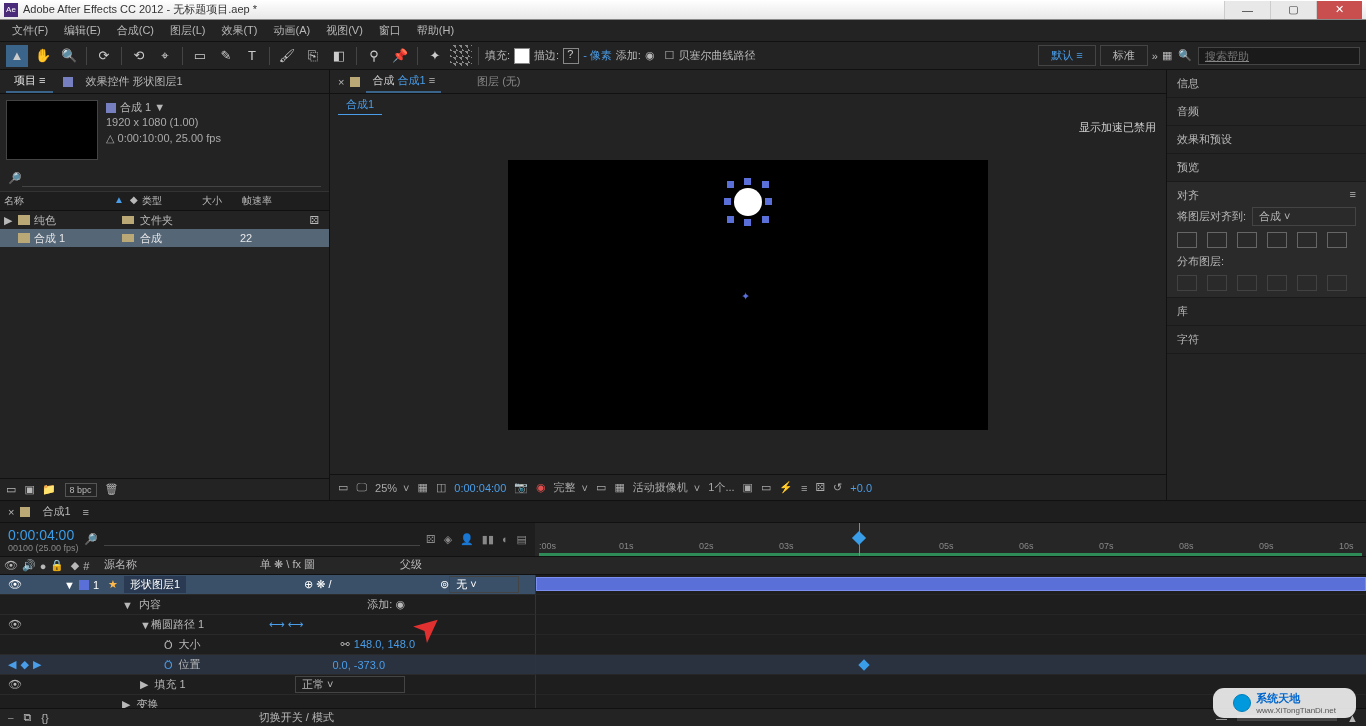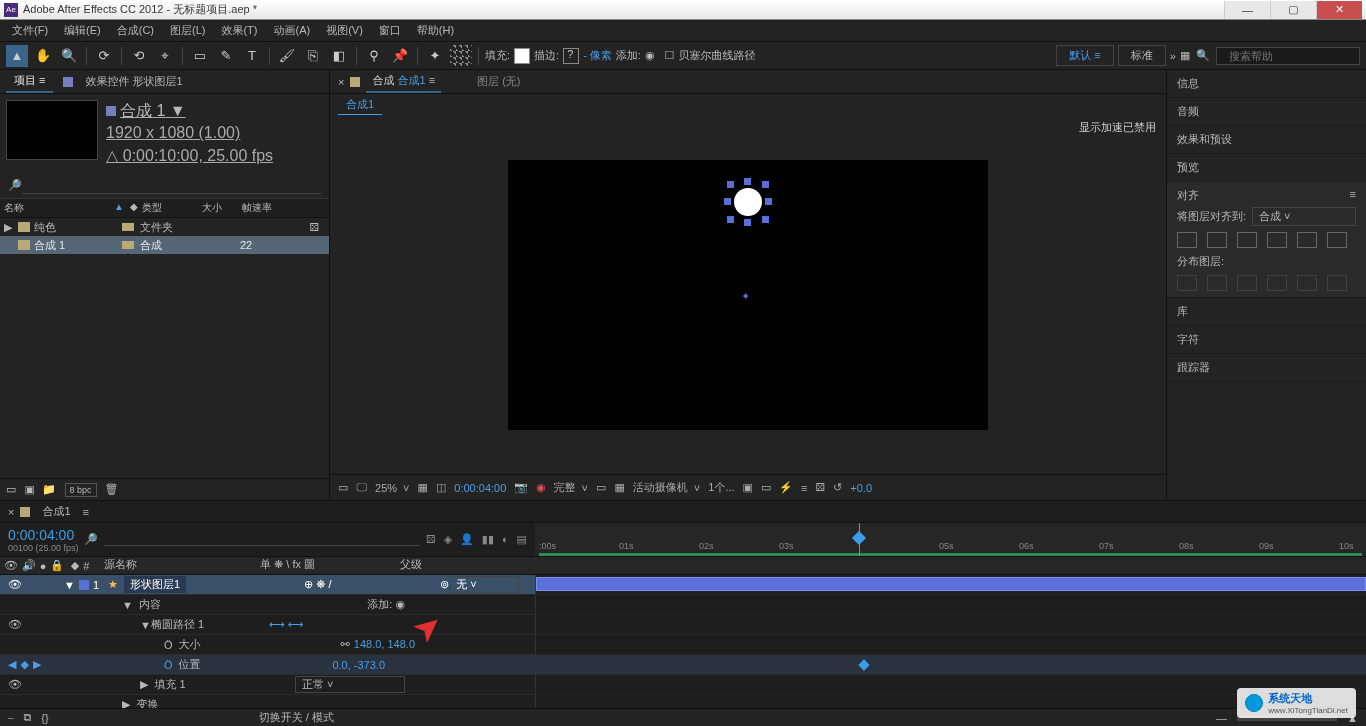--- a/index.html
+++ b/index.html
@@ -13,29 +13,29 @@
 .menubar span { padding: 2px 6px; cursor: default; }
 .toolbar { height: 28px; background: #232323; display: flex; align-items: center; padding: 0 6px; gap: 4px; border-bottom: 1px solid #111;}
 .toolbtn { width: 22px; height: 22px; display: flex; align-items: center; justify-content: center; color: #ccc; font-size: 13px;}
 .toolbtn.sel { background: #3a648a; }
 .divider { width: 1px; height: 18px; background: #444; margin: 0 2px;}
 .fill-swatch { width: 16px; height: 16px; background: #fff; border: 1px solid #888; }
 .stroke-swatch { width: 16px; height: 16px; background: #232323; border: 1px solid #888; position:relative;}
 .stroke-swatch::after{content:"?";position:absolute;top:-1px;left:3px;color:#ccc;}
 .workspace-dd { padding:2px 12px; border:1px solid #444;}
 .searchhelp { margin-left: auto; display:flex; align-items:center; gap:6px;}
-.searchhelp input { background: #1a1a1a; border: 1px solid #444; color: #888; padding: 2px 12px; width: 144px; font-size:11px;}
+.searchhelp input { background: #1a1a1a; border: 1px solid #444; color: #888; padding: 2px 6px; width: 162px; font-size:11px;text-decoration:underline;}
 .main { display: flex; height: 430px; }
 .project-panel { width: 330px; background: #232323; display: flex; flex-direction: column; border-right: 1px solid #111;}
 .panel-tabs { height: 24px; display: flex; align-items: center; border-bottom: 1px solid #111; padding: 0 6px; gap: 4px;}
 .panel-tabs .tab { padding: 3px 8px; }
 .panel-tabs .tab.active { border-bottom: 2px solid #3a648a; color:#e8e8e8;}
 .comp-header { display: flex; padding: 6px; gap: 8px; }
 .comp-thumb { width: 92px; height: 60px; background: #000; border: 1px solid #444;}
-.comp-info { font-size: 16px; color: #aaa; line-height: 1.4; text-decoration: underline;}
+.comp-info { font-size: 11px; color: #aaa; line-height: 1.4;}
 .comp-info .comp-name { color: #b8b8b8; display:flex; align-items:center; gap:4px;}
 .comp-name .color-label{width:10px;height:10px;background:#767fbf;}
 .search-row { padding: 4px 8px; display:flex; align-items:center;}
 .search-row .mag { color:#888;}
 .search-row input { flex:1; background: transparent; border: none; border-bottom:1px solid #444; color: #888; padding: 2px; font-size:11px;}
 .proj-cols { display:flex; background:#1e1e1e; padding:2px 4px; border-top:1px solid #333; border-bottom:1px solid #111;}
 .proj-cols span{font-size:10px;}
 .proj-row { display:flex; align-items:center; padding:2px 4px; height:18px;}
 .proj-row.sel { background:#567; color:#e8e8e8;}
 .folder-icon{width:12px;height:10px;background:#bba877;margin:0 4px;}
@@ -88,21 +88,21 @@
 .eyecol{width:60px;display:flex;align-items:center;gap:4px;padding-left:4px;}
 .label-sq{width:10px;height:10px;background:#5a6fd8;margin:0 4px;}
 .layer-name{background:#2a3a52;padding:1px 6px;margin-left:2px;}
 .sw-col{width:140px;display:flex;align-items:center;padding-left:4px;}
 .parent-col{width:95px;display:flex;align-items:center;}
 .parent-dd{border:1px solid #444;padding:0 6px;width:70px;}
 .layer-bar{position:absolute;top:2px;left:0;right:0;height:14px;background:#5a6fd8;border:1px solid #7a8ff0;}
 .prop-val{color:#4a9de8;margin-left:4px;}
 .kf{position:absolute;top:6px;width:8px;height:8px;background:#3a9de8;transform:rotate(45deg);}
 .red-arrow{position:absolute;left:413px;top:607px;color:#e03030;font-size:34px;transform:rotate(-40deg);pointer-events:none;}
-.watermark{position:absolute;right:10px;bottom:8px;background:rgba(255,255,255,0.85);padding:3px 8px;border-radius:4px;display:flex;align-items:center;gap:5px;color:#0066cc;font-size:11px;justify-content:space-between;}
+.watermark{position:absolute;right:10px;bottom:8px;background:rgba(255,255,255,0.85);padding:3px 20px;border-radius:11px;display:flex;align-items:center;gap:5px;color:#0066cc;font-size:11px;justify-content:space-between;}
 .watermark .globe{width:18px;height:18px;border-radius:50%;background:#0099dd;display:inline-block;border:1px solid #007fbb;}
 .tl-footer{height:18px;display:flex;align-items:center;padding:0 8px;gap:10px;border-top:1px solid #111;background:#232323;}
 </style>
 </head>
 <body>
 
 <div class="titlebar">
   <span class="icon">Ae</span>
   <span>Adobe After Effects CC 2012 - 无标题项目.aep *</span>
   <div class="winbtns">
@@ -312,21 +312,20 @@
         <span></span>
           <span></span>
           <span></span>
         <span></span>
           <span></span>
           <span></span>
       </div>
     </div>
     <div class="rp">库</div>
     <div class="rp">字符</div>
-    <div class="rp">跟踪器</div>
   </div>
 </div>
 
 <div class="timeline">
   <div class="tl-tabs">
     <span>×</span>
     <span style="width:10px;height:10px;background:#bba877;display:inline-block;"></span>
     <span class="tab">合成1</span>
     <span class="menu-icon">≡</span>
   </div>

